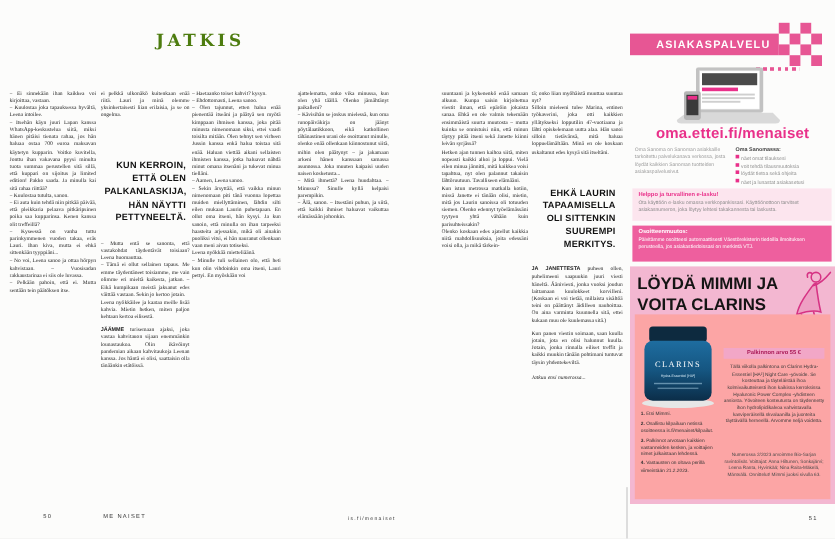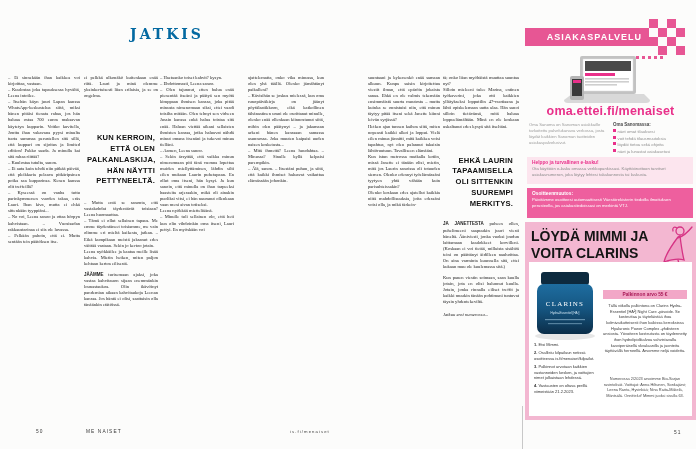--- a/index.html
+++ b/index.html
@@ -1,21 +1,21 @@
 <!DOCTYPE html>
 <html><head>
 <meta charset="utf-8">
 <style>
   html,body{margin:0;padding:0;background:#e9e9e9;}
   .canvas{position:relative;width:696px;height:449px;background:#fcfcfb;overflow:hidden;
           font-family:"Liberation Serif", serif;color:#1c1c1c;}
   
   .jatkis{position:absolute;left:0;top:26px;width:334px;text-align:center;
           font-family:"DejaVu Serif", serif;font-weight:700;font-size:14px;
-          letter-spacing:3px;color:#0369a1;}
+          letter-spacing:3px;color:#4d7c0f;}
   
   .col{position:absolute;top:75px;height:352px;overflow:hidden;
        font-size:4.6px;line-height:1.32;text-align:justify;hyphens:auto;}
   .coltext{white-space:pre-line;}
   .c1{left:8px;width:72px;}
   .c2{left:84px;width:74px;}
   .c3{left:160px;width:74px;}
   .c4{left:248px;width:76px;}
   .c5{left:368px;width:72px;}
   .c6{left:443px;width:76px;}
@@ -56,21 +56,21 @@
   .box-elasku .t{color:#e9308a;font-weight:700;font-size:4.8px;margin-bottom:1px;}
   .box-elasku .b{color:#8a8a8a;font-size:4.2px;line-height:1.35;}
   .box-osoite{top:188px;height:30px;background:#ee5f9e;color:#fff;}
   .box-osoite .t{font-weight:700;font-size:4.8px;margin-bottom:1px;}
   .box-osoite .b{font-size:4.2px;line-height:1.35;}
   .ad{position:absolute;left:525px;top:222px;width:171px;height:198px;background:#f3b7d1;}
   .ad-title{position:absolute;left:6px;top:6px;width:122px;
             font-family:"Liberation Sans", sans-serif;font-weight:800;font-size:14px;
             line-height:1.18;color:#141414;}
   .mimmi{position:absolute;right:2px;top:2px;}
-  .ad-white{position:absolute;left:4px;top:40px;right:4px;bottom:4px;background:#ffffff;}
+  .ad-white{position:absolute;left:4px;top:40px;right:4px;bottom:4px;background:#fca5a5;}
   .jar{position:absolute;left:2px;top:4px;}
   .prize-label{position:absolute;left:74px;top:28px;width:84px;background:#f2a7c7;
                color:#a81856;font-family:"Liberation Sans", sans-serif;font-weight:700;
                font-size:4.8px;text-align:center;padding:2px 0;}
   .prize-text{position:absolute;left:74px;top:41px;width:84px;
               font-family:"Liberation Sans", sans-serif;font-size:4px;line-height:1.42;
               color:#3a3a3a;text-align:center;}
   .steps{position:absolute;left:5px;top:80px;width:64px;
          font-family:"Liberation Sans", sans-serif;font-size:4px;line-height:1.35;color:#333;}
   .step{margin-bottom:3px;}

